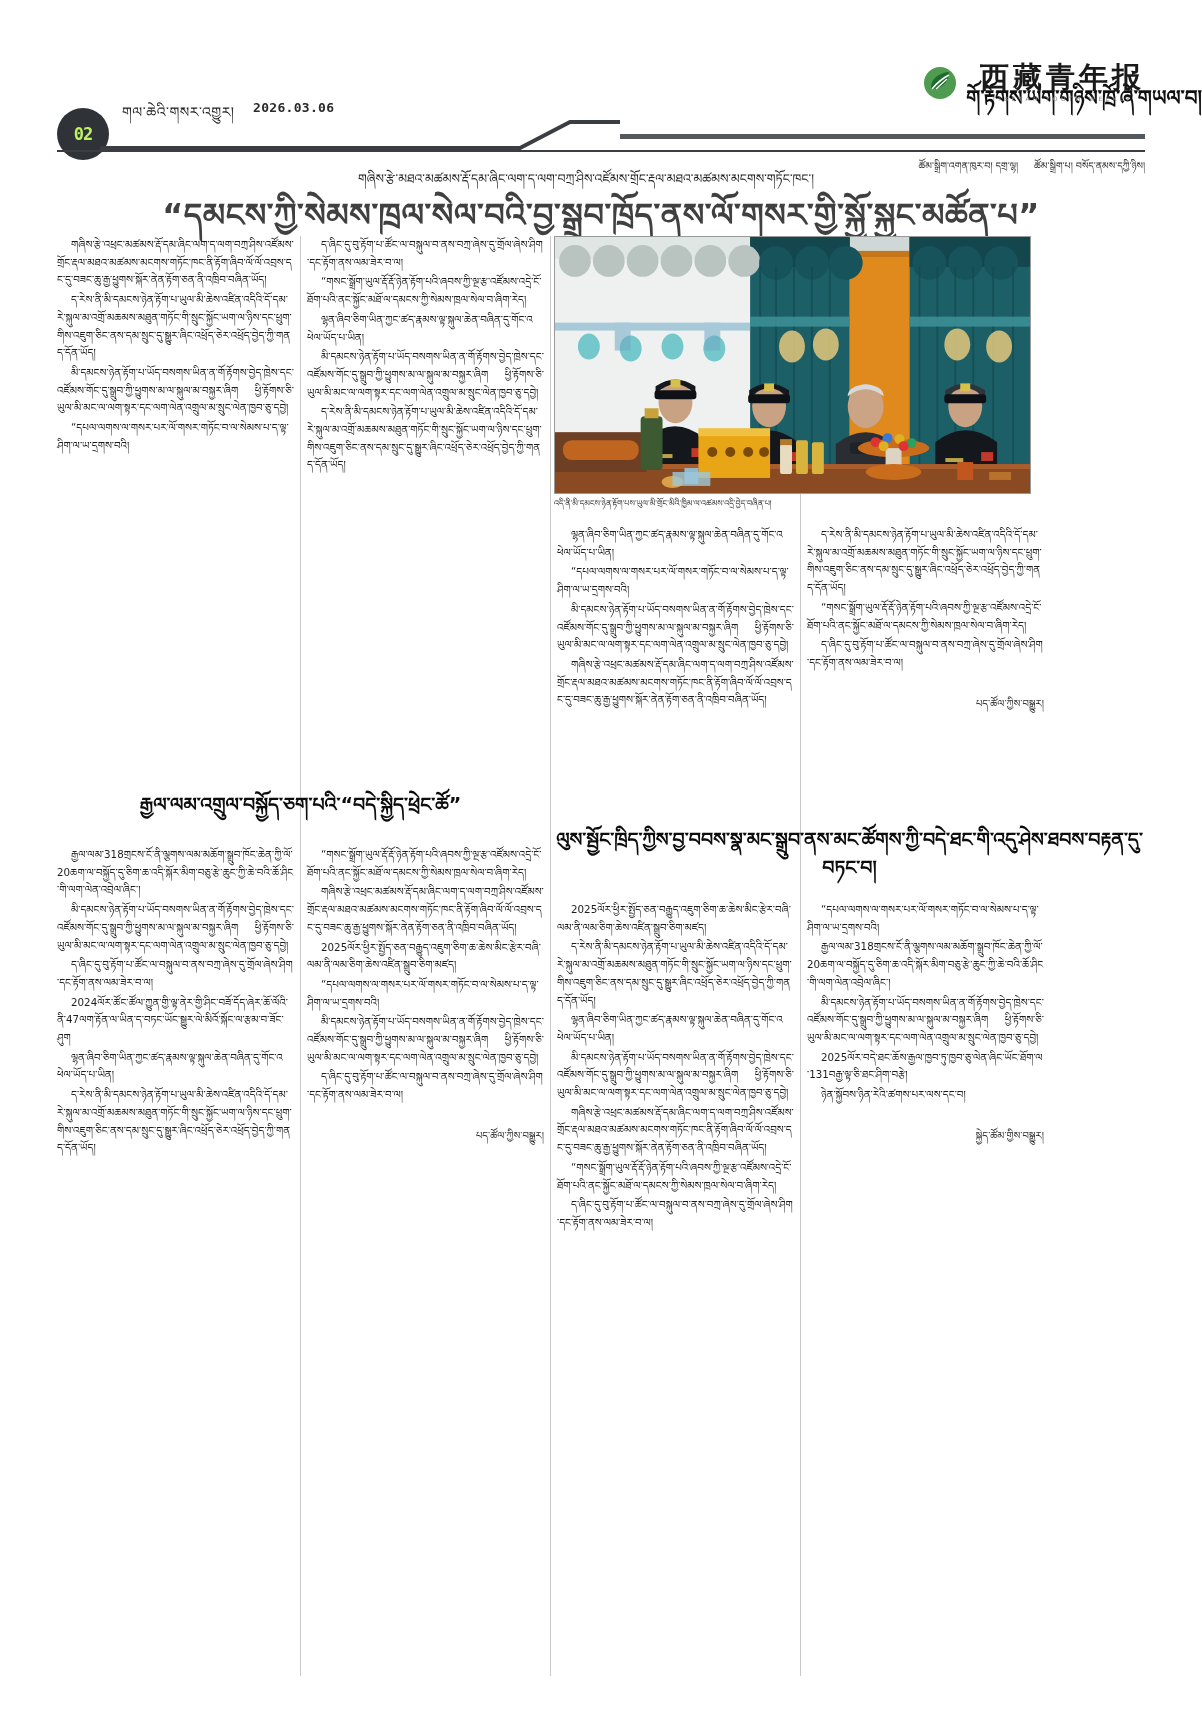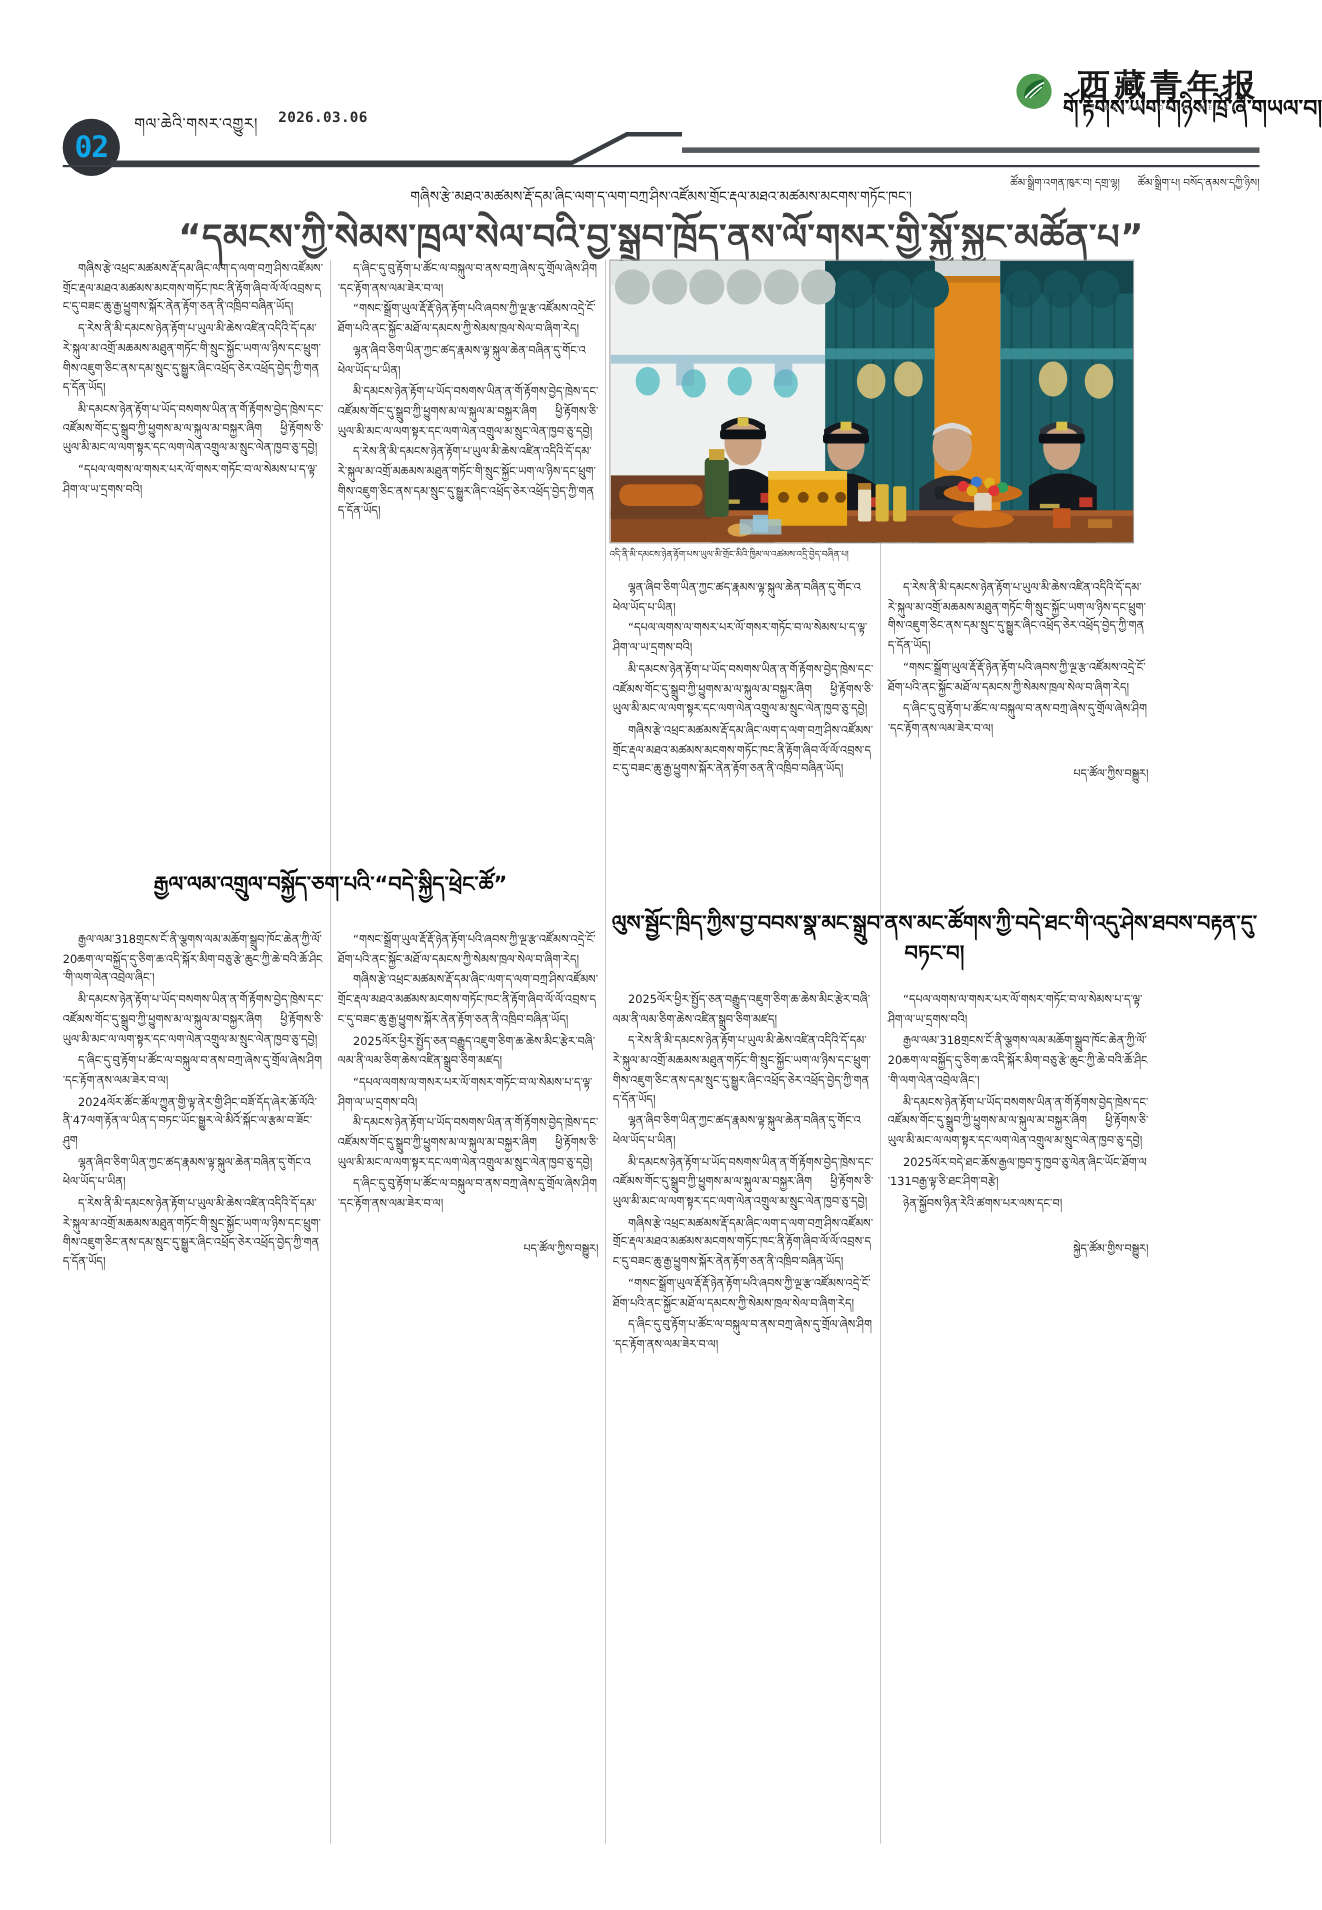--- a/index.html
+++ b/index.html
@@ -11,24 +11,24 @@
     position:relative;
     overflow:hidden;
   }
 
   
   .masthead { position:absolute; left:0; top:0; width:1202px; height:150px; }
 
   .page-badge {
     position:absolute; left:57px; top:108px;
     width:52px; height:52px; border-radius:50%;
-    background:#2f3338; color:#0ea5e9;
+    background:#2f3338; color:#bef264;
     display:flex; align-items:center; justify-content:center;
     font-family:"DejaVu Sans Mono","Liberation Mono",monospace;
-    font-weight:bold; font-size:27px; letter-spacing:-1px;
+    font-weight:bold; font-size:17px; letter-spacing:-1px;
   }
 
   .section-tib {
     position:absolute; left:122px; top:96px;
     font-size:14px; letter-spacing:0.5px; color:#1d1d1d;
     white-space:nowrap;
     text-align:center;
   }
 
   .issue-date {
@@ -72,21 +72,21 @@
     background:#3a3d41;
   }
 
   .sub-links {
     position:absolute; right:57px; top:155px;
     display:flex; gap:16px; font-size:9.5px; color:#2a2a2a;text-align:right;
   }
 
   
   .kicker {
-    position:absolute; left:57px; top:170px; width:1088px;
+    position:absolute; left:42px; top:170px; width:1088px;
     text-align:center; font-size:12.5px; color:#1a1a1a;
     line-height:1.5;
   }
   .headline-1 {
     position:absolute; left:57px; top:194px; width:1088px;
     text-align:center; font-size:32px; font-weight:bold;
     color:#404040; line-height:1.35; letter-spacing:0.5px;
   }
 
   

